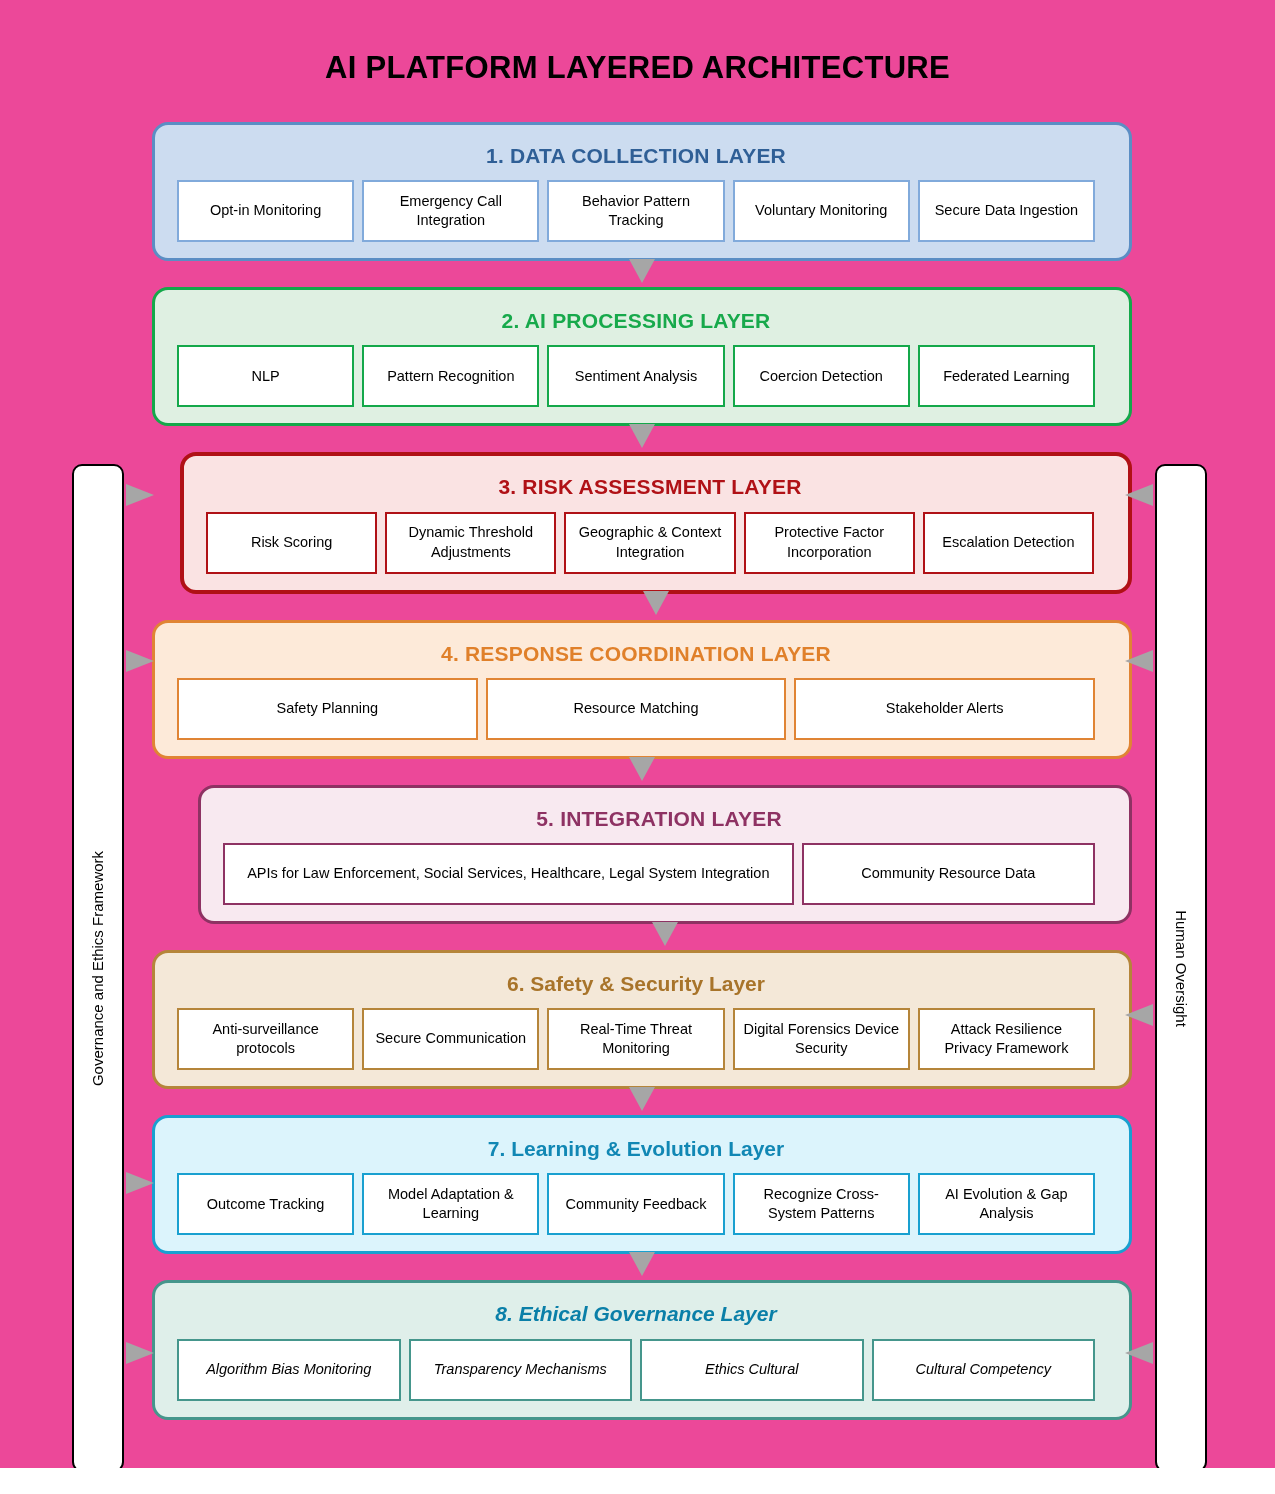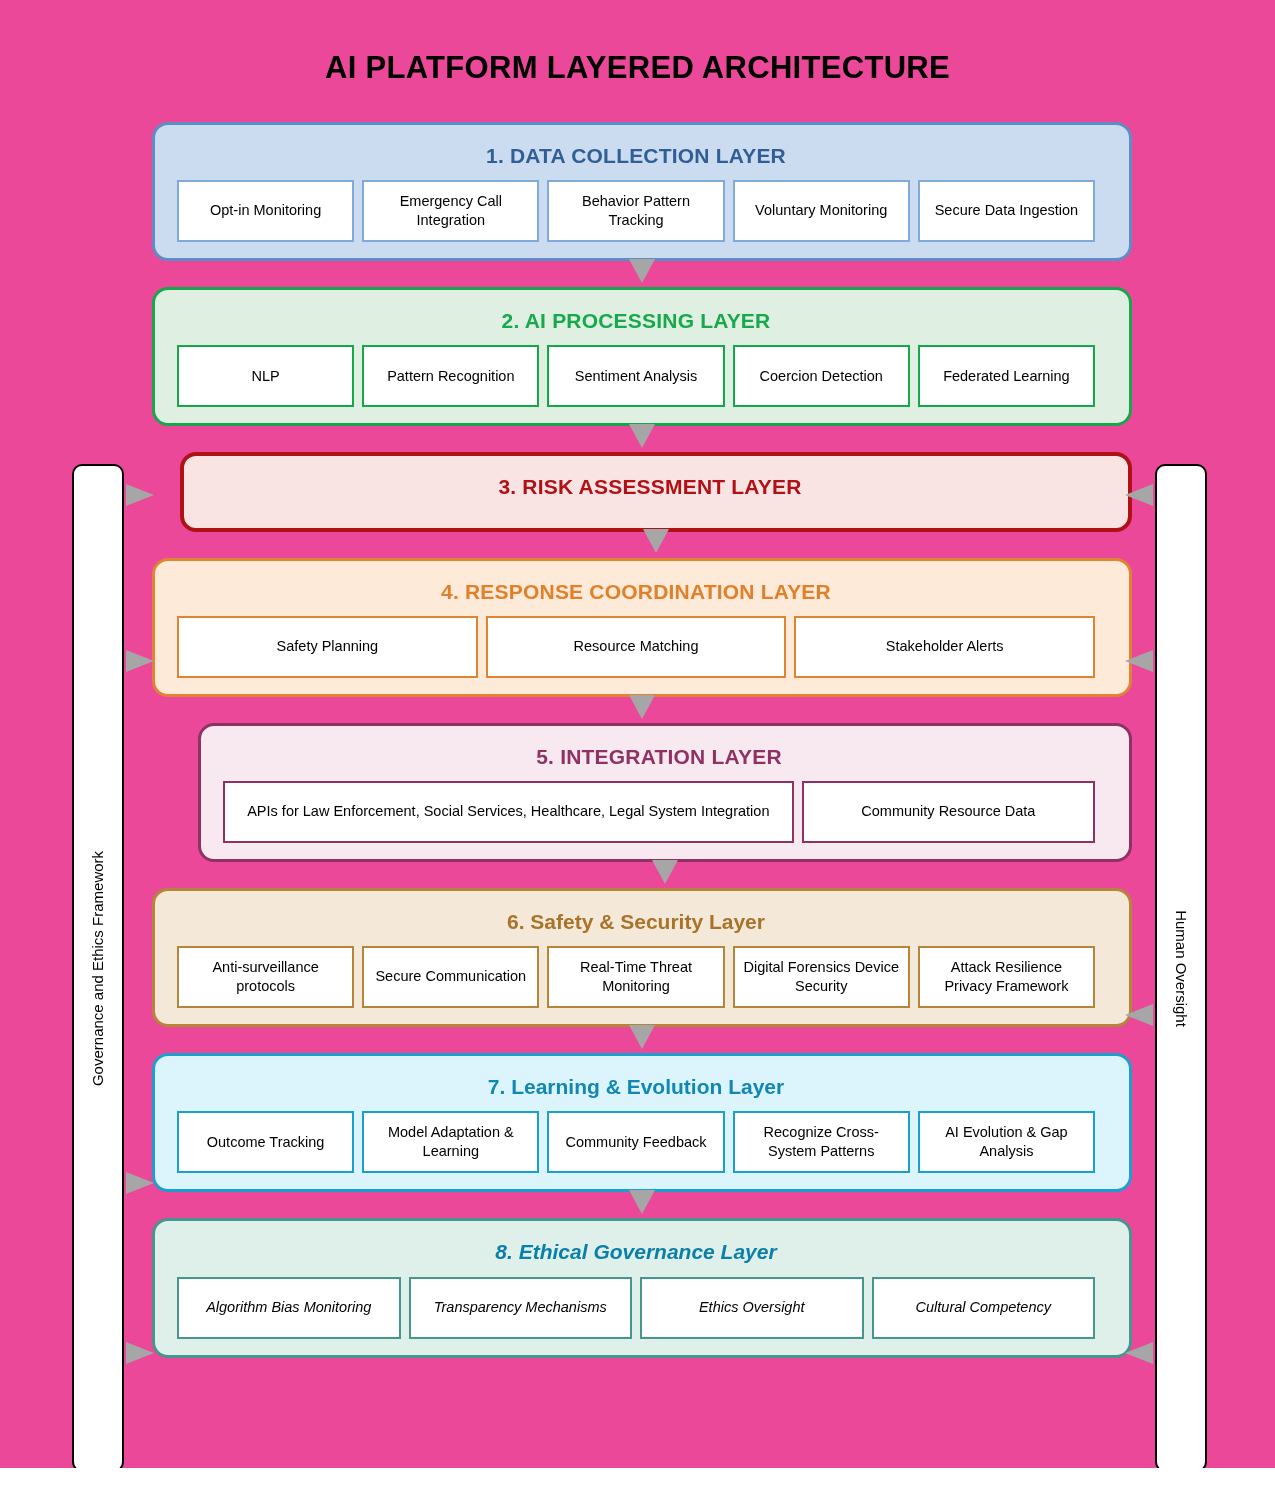--- a/index.html
+++ b/index.html
@@ -212,20 +212,27 @@
         <div class="node f1">Pattern Recognition</div>
         <div class="node f1">Sentiment Analysis</div>
         <div class="node f1">Coercion Detection</div>
         <div class="node f1">Federated Learning</div>
       </div>
       <div class="down-arrow"></div>
     </div>
 
     <div class="layer L3">
       <div class="layer-title caps">3. RISK ASSESSMENT LAYER</div>
+      <div class="node-row">
+        <div class="node f1">Risk Scoring</div>
+        <div class="node f1">Dynamic Threshold Adjustments</div>
+        <div class="node f1">Geographic &amp; Context Integration</div>
+        <div class="node f1">Protective Factor Incorporation</div>
+        <div class="node f1">Escalation Detection</div>
+      </div>
       <div class="down-arrow"></div>
     </div>
 
     <div class="layer L4">
       <div class="layer-title caps">4. RESPONSE COORDINATION LAYER</div>
       <div class="node-row">
         <div class="node f1">Safety Planning</div>
         <div class="node f1">Resource Matching</div>
         <div class="node f1">Stakeholder Alerts</div>
       </div>
@@ -263,19 +270,19 @@
         <div class="node f1">AI Evolution &amp; Gap Analysis</div>
       </div>
       <div class="down-arrow"></div>
     </div>
 
     <div class="layer L8">
       <div class="layer-title">8. Ethical Governance Layer</div>
       <div class="node-row">
         <div class="node f1">Algorithm Bias Monitoring</div>
         <div class="node f1">Transparency Mechanisms</div>
-        <div class="node f1">Ethics Oversight</div>
+        <div class="node f1">Ethics Cultural</div>
         <div class="node f1">Cultural Competency</div>
       </div>
     </div>
 
   </div>
 </div>
 
 </body></html>

